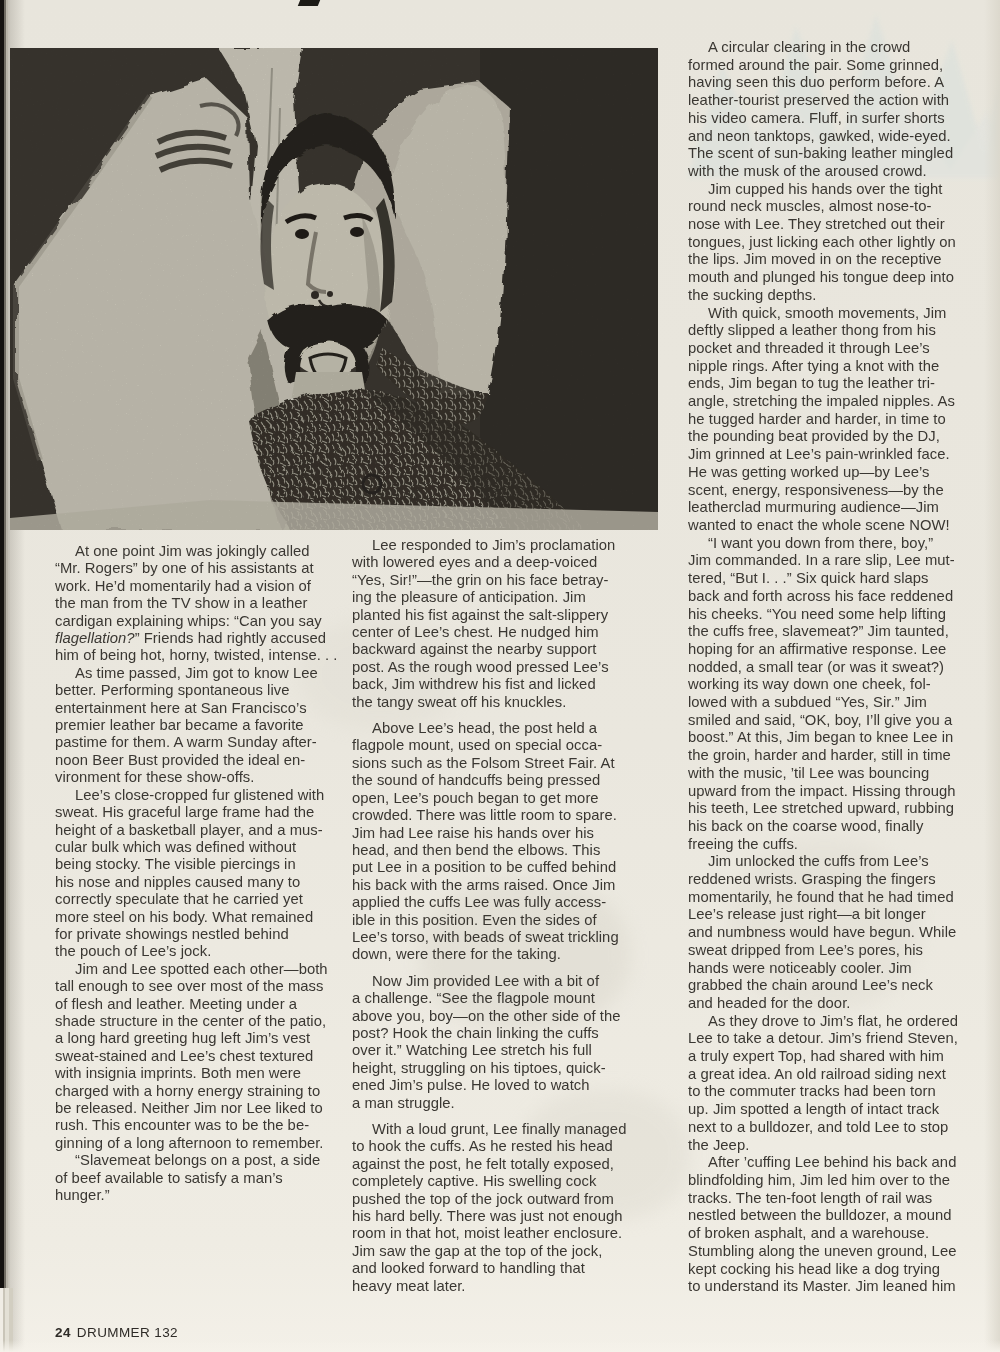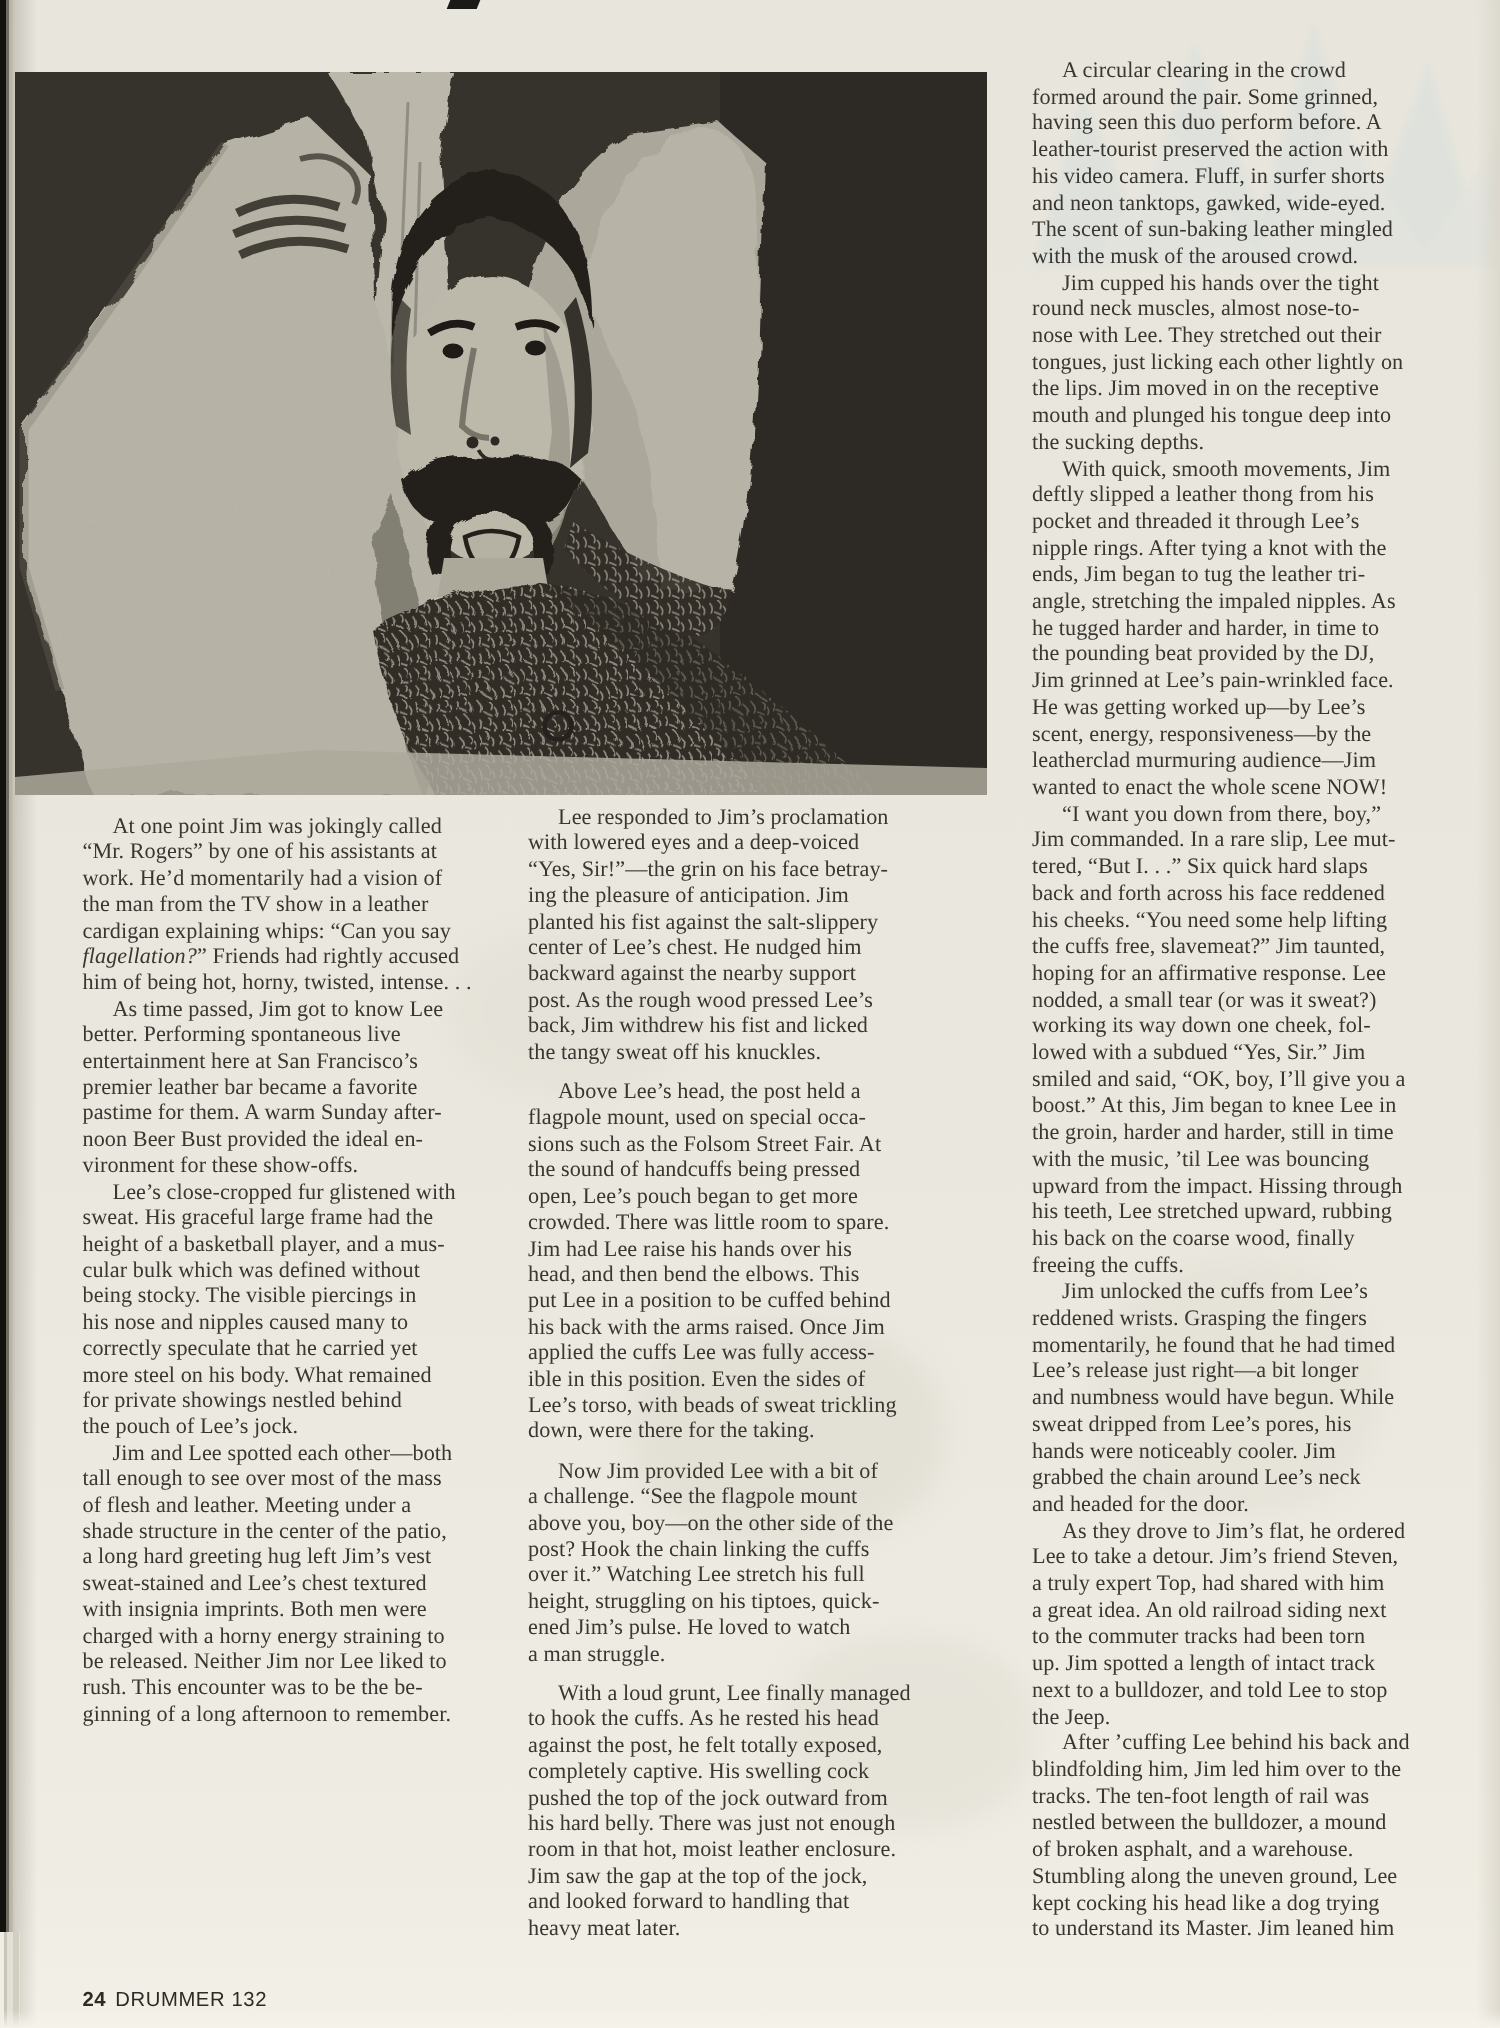--- a/index.html
+++ b/index.html
@@ -27,21 +27,21 @@
   .bleed.b1 { left:420px; top:880px; width:210px; height:150px; }
   .bleed.b2 { left:520px; top:1090px; width:170px; height:130px; opacity:.35; }
   .bleed.b3 { left:730px; top:840px; width:190px; height:170px; opacity:.3; }
   .bleed.b4 { left:300px; top:620px; width:160px; height:110px; opacity:.25; }
   
   .photo { position:absolute; left:10px; top:48px; width:648px; height:482px; z-index:1; }
   .photo svg { display:block; width:100%; height:100%; }
   
   .col { position:absolute; z-index:2; color:#3a3732; font-size:14.8px; letter-spacing:0.05px; }
   .col p { margin:0; white-space:nowrap; }
-  .col p.ind { text-indent:20px;font-family:Liberation Serif, serif; }
+  .col p.ind { text-indent:20px; }
   .col p.gap { margin-top:9px; }
   #col-left  { left:55px;  top:543px; width:308px; line-height:17.4px; }
   #col-mid   { left:352px; top:537px; width:308px; line-height:17.4px; }
   #col-right { left:688px; top:39px;  width:302px; line-height:17.7px; }
   .col i { font-style:italic;text-align:right; }
   
   .footer { position:absolute; left:55px; top:1325px; z-index:2; font-size:13.5px;
     color:#2e2b27; letter-spacing:0.4px; }
   .footer .num { font-weight:bold; margin-right:6px; }
 </style>
@@ -110,20 +110,21 @@
       <path d="M0,470 L200,452 L648,464 L648,482 L0,482 Z" fill="#ccc8b9" opacity="0.85"></path>
       <rect width="648" height="482" filter="url(#grain)" opacity="0.15"></rect>
     </svg>
   </div>
 
   <div class="col" id="col-left">
       <p class="ind">At one point Jim was jokingly called<br>“Mr. Rogers” by one of his assistants at<br>work. He’d momentarily had a vision of<br>the man from the TV show in a leather<br>cardigan explaining whips: “Can you say<br><i>flagellation?</i>” Friends had rightly accused<br>him of being hot, horny, twisted, intense. . .</p>
       <p class="ind">As time passed, Jim got to know Lee<br>better. Performing spontaneous live<br>entertainment here at San Francisco’s<br>premier leather bar became a favorite<br>pastime for them. A warm Sunday after-<br>noon Beer Bust provided the ideal en-<br>vironment for these show-offs.</p>
       <p class="ind">Lee’s close-cropped fur glistened with<br>sweat. His graceful large frame had the<br>height of a basketball player, and a mus-<br>cular bulk which was defined without<br>being stocky. The visible piercings in<br>his nose and nipples caused many to<br>correctly speculate that he carried yet<br>more steel on his body. What remained<br>for private showings nestled behind<br>the pouch of Lee’s jock.</p>
       <p class="ind">Jim and Lee spotted each other—both<br>tall enough to see over most of the mass<br>of flesh and leather. Meeting under a<br>shade structure in the center of the patio,<br>a long hard greeting hug left Jim’s vest<br>sweat-stained and Lee’s chest textured<br>with insignia imprints. Both men were<br>charged with a horny energy straining to<br>be released. Neither Jim nor Lee liked to<br>rush. This encounter was to be the be-<br>ginning of a long afternoon to remember.</p>
+      <p class="ind">“Slavemeat belongs on a post, a side<br>of beef available to satisfy a man’s<br>hunger.”</p>
     </div>
   <div class="col" id="col-mid">
       <p class="ind">Lee responded to Jim’s proclamation<br>with lowered eyes and a deep-voiced<br>“Yes, Sir!”—the grin on his face betray-<br>ing the pleasure of anticipation. Jim<br>planted his fist against the salt-slippery<br>center of Lee’s chest. He nudged him<br>backward against the nearby support<br>post. As the rough wood pressed Lee’s<br>back, Jim withdrew his fist and licked<br>the tangy sweat off his knuckles.</p>
       <p class="ind gap">Above Lee’s head, the post held a<br>flagpole mount, used on special occa-<br>sions such as the Folsom Street Fair. At<br>the sound of handcuffs being pressed<br>open, Lee’s pouch began to get more<br>crowded. There was little room to spare.<br>Jim had Lee raise his hands over his<br>head, and then bend the elbows. This<br>put Lee in a position to be cuffed behind<br>his back with the arms raised. Once Jim<br>applied the cuffs Lee was fully access-<br>ible in this position. Even the sides of<br>Lee’s torso, with beads of sweat trickling<br>down, were there for the taking.</p>
       <p class="ind gap">Now Jim provided Lee with a bit of<br>a challenge. “See the flagpole mount<br>above you, boy—on the other side of the<br>post? Hook the chain linking the cuffs<br>over it.” Watching Lee stretch his full<br>height, struggling on his tiptoes, quick-<br>ened Jim’s pulse. He loved to watch<br>a man struggle.</p>
       <p class="ind gap">With a loud grunt, Lee finally managed<br>to hook the cuffs. As he rested his head<br>against the post, he felt totally exposed,<br>completely captive. His swelling cock<br>pushed the top of the jock outward from<br>his hard belly. There was just not enough<br>room in that hot, moist leather enclosure.<br>Jim saw the gap at the top of the jock,<br>and looked forward to handling that<br>heavy meat later.</p>
     </div>
   <div class="col" id="col-right">
       <p class="ind">A circular clearing in the crowd<br>formed around the pair. Some grinned,<br>having seen this duo perform before. A<br>leather-tourist preserved the action with<br>his video camera. Fluff, in surfer shorts<br>and neon tanktops, gawked, wide-eyed.<br>The scent of sun-baking leather mingled<br>with the musk of the aroused crowd.</p>
       <p class="ind">Jim cupped his hands over the tight<br>round neck muscles, almost nose-to-<br>nose with Lee. They stretched out their<br>tongues, just licking each other lightly on<br>the lips. Jim moved in on the receptive<br>mouth and plunged his tongue deep into<br>the sucking depths.</p>

